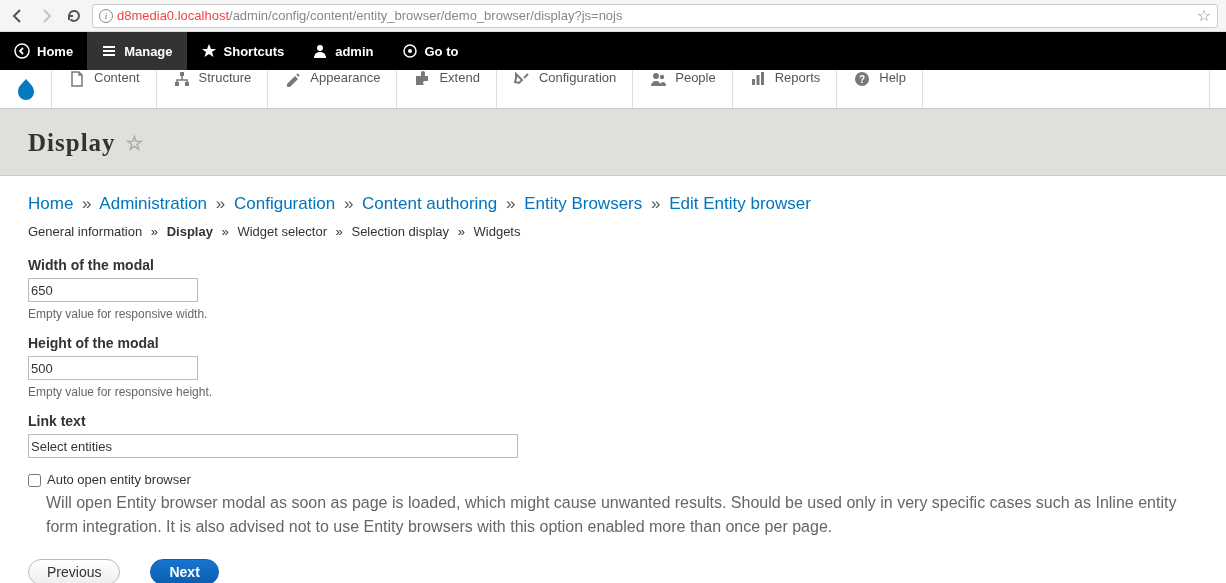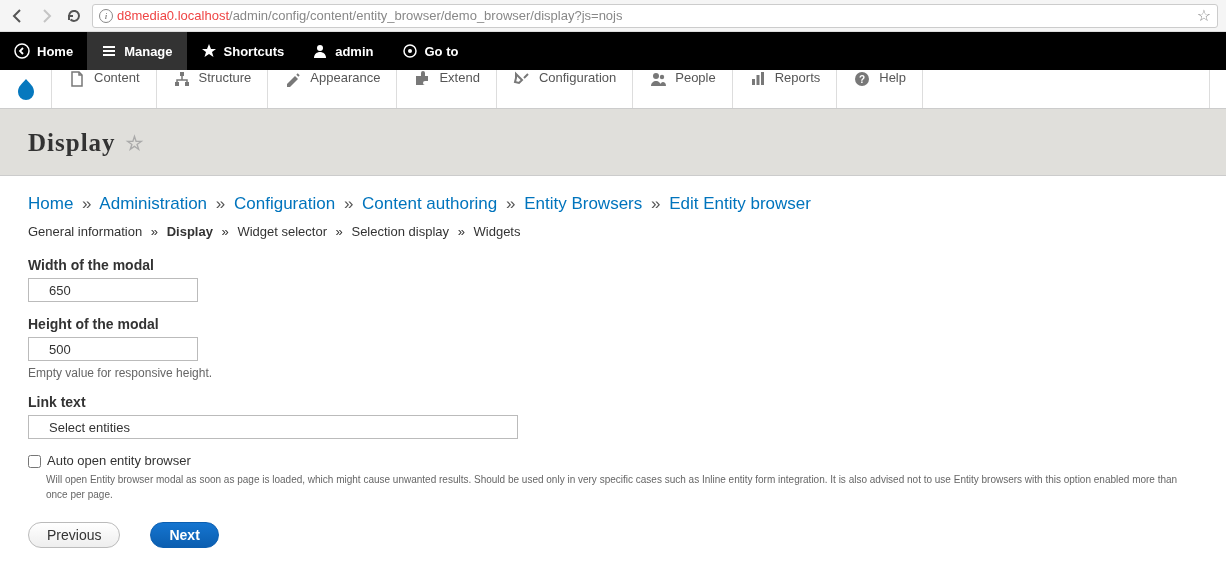--- a/index.html
+++ b/index.html
@@ -38,28 +38,28 @@
     .content { padding: 18px 28px; background:#fff; }
     .breadcrumb { margin-bottom: 10px; font-size: 17px; color: #333; }
     .breadcrumb a { color: #0074bd; text-decoration: none; }
     .breadcrumb .sep { color: #555; margin: 0 4px; }
     .step-trail { margin-bottom: 18px; font-size: 13px; }
     .step-trail .current { font-weight: bold; }
     .step-trail .sep { margin: 0 5px; }
     
     .form-field { margin-bottom: 14px; }
     .form-label { font-weight: bold; font-size: 14px; color: #333; display: block; margin-bottom: 5px; }
-    .form-input { border: 1px solid #bbb; padding: 3px 20px; font-size: 13px; color: #333; background: #fff; height: 24px; }
+    .form-input { border: 1px solid #bbb; padding: 3px 2px; font-size: 13px; color: #333; background: #fff; height: 24px; }
     .form-input.narrow { width: 170px; }
     .form-input.wide { width: 490px; }
     .form-desc { color: #666; font-size: 12px; margin-top: 5px; }
     
     .checkbox-row { display: flex; align-items: flex-start; gap: 6px; margin-bottom: 4px; }
     .checkbox-row input { margin-top: 2px; }
-    .checkbox-desc { color: #666; font-size: 10px; margin-left: 18px; line-height: 1.5; margin-top: 2px; }
+    .checkbox-desc { color: #666; font-size: 16px; margin-left: 18px; line-height: 1.5; margin-top: 2px; }
     
     .button-row { margin-top: 20px; display: flex; gap: 30px; align-items: center; }
     .btn { padding: 4px 18px; border-radius: 14px; font-size: 14px; cursor: pointer; border: 1px solid; font-family: inherit; text-align: right; }
     .btn-secondary { background: linear-gradient(#fff,#eee); border-color: #bbb; color: #333; }
     .btn-primary { background: linear-gradient(#1575d0, #0b5eb0); border-color: #0b5eb0; color: #fff; font-weight: bold; }
   </style>
 </head>
 <body>
 
 <div class="browser-bar">
@@ -221,20 +221,21 @@
     <span>Widget selector</span>
     <span class="sep">»</span>
     <span>Selection display</span>
     <span class="sep">»</span>
     <span>Widgets</span>
   </div>
 
   <div class="form-field">
     <label class="form-label">Width of the modal</label>
     <input type="text" class="form-input narrow" value="650" style="">
+    <div class="form-desc">Empty value for responsive width.</div>
   </div>
 
   <div class="form-field">
     <label class="form-label">Height of the modal</label>
     <input type="text" class="form-input narrow" value="500" style="">
     <div class="form-desc">Empty value for responsive height.</div>
   </div>
 
   <div class="form-field">
     <label class="form-label">Link text</label>

